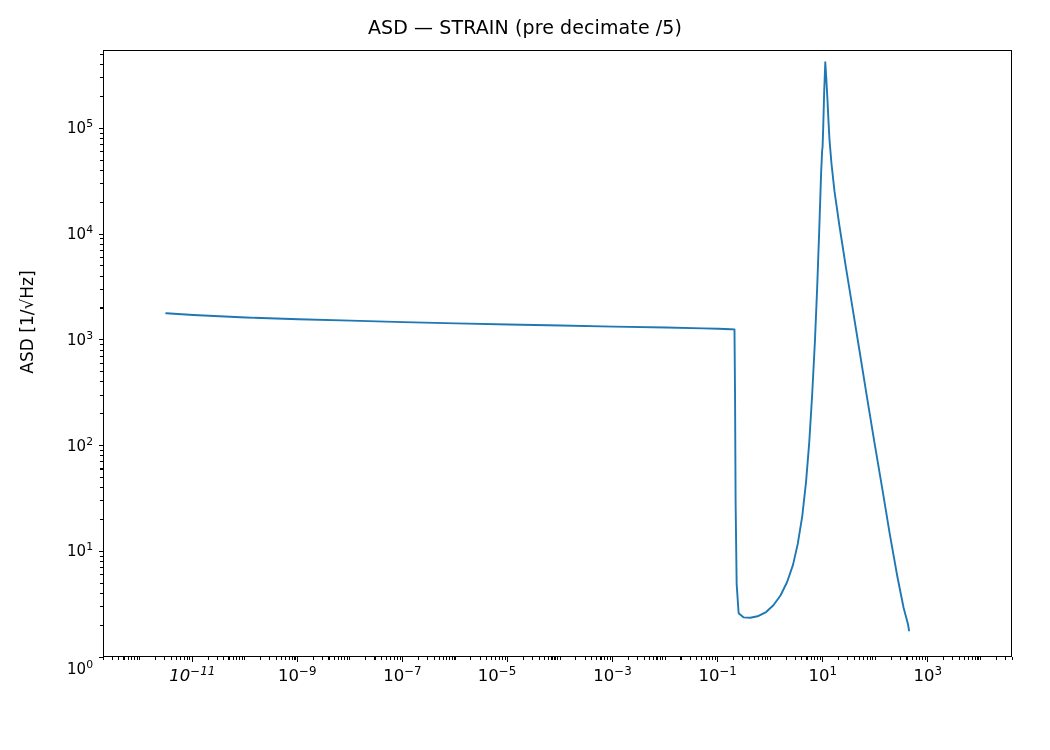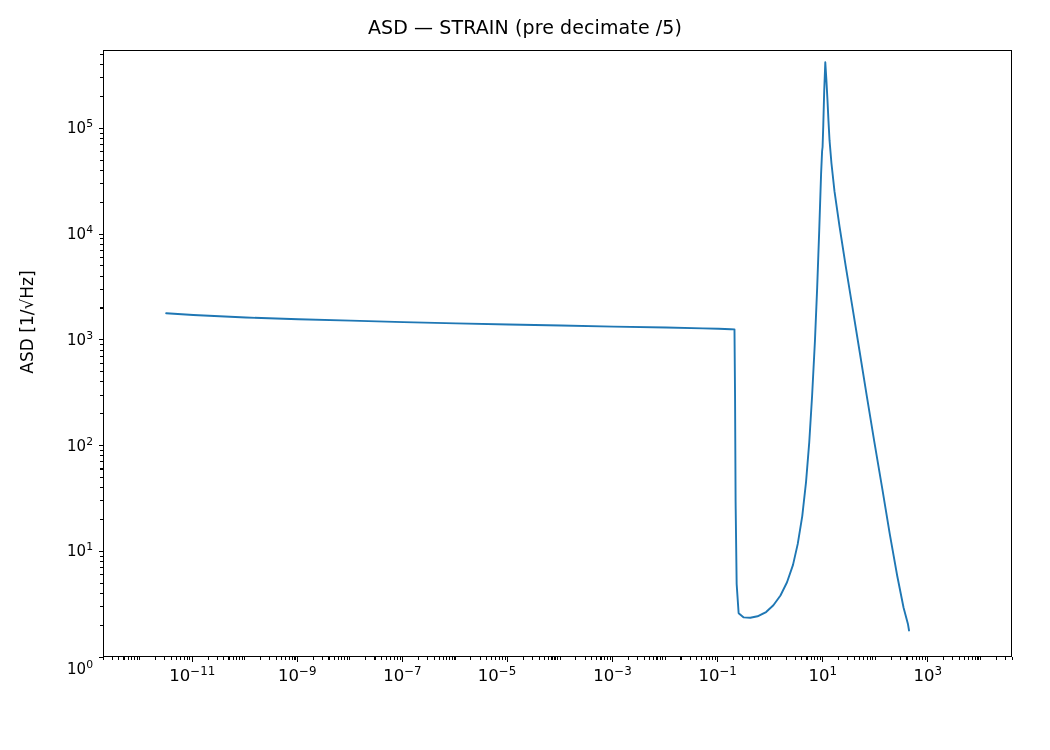--- a/index.html
+++ b/index.html
@@ -119,21 +119,21 @@
   <div id="chart-title">ASD — STRAIN (pre decimate /5)</div>
 
   <div id="plot-area">
     <svg id="plot-svg" viewBox="0 0 909 607" preserveAspectRatio="none">
       <polyline id="data-line" fill="none" stroke="#1f77b4" stroke-width="1.9" stroke-linejoin="round" stroke-linecap="round" points="62.17,262.27 89.26,264.07 141.80,266.50 194.34,268.19 246.88,269.65 299.43,271.15 351.97,272.33 404.51,273.51 457.05,274.49 509.59,275.58 562.13,276.50 598.85,277.37 614.67,277.79 626.77,278.26 630.48,278.36 631.05,345.06 631.60,450.81 632.66,533.09 634.64,562.24 639.73,566.41 646.30,566.80 653.57,565.29 662.12,561.05 669.38,554.31 676.46,544.50 683.02,531.29 689.01,513.86 693.75,492.88 698.26,465.05 702.03,431.18 705.26,391.14 708.09,345.06 710.95,289.77 713.18,236.36 715.22,179.65 717.09,122.72 718.09,100.24 718.58,96.00 719.29,73.91 720.20,40.04 721.29,11.30 722.33,27.84 723.52,50.04 724.47,69.91 725.56,89.70 727.42,111.99 730.47,140.15 735.56,175.66 741.55,214.06 748.33,255.70 755.54,300.02 762.81,345.06 770.38,391.14 778.27,437.59 785.70,482.64 793.20,524.72 799.53,556.55 803.92,572.93 805.03,579.50"></polyline>
     </svg>
   </div>
 
   <div id="xtick-container">
       <div class="tick-major-x" style="left: 191.764px; top: 657px;"></div>
-      <div class="xtick-label" style="left: 192.264px; top: 666px;">10<sup>−11</sup></div>
+      <div class="xtick-label" style="left: 192.264px; top: 666px; font-style: italic;">10<sup>−11</sup></div>
       <div class="tick-major-x" style="left: 296.845px; top: 657px;"></div>
       <div class="xtick-label" style="left: 297.345px; top: 666px;">10<sup>−9</sup></div>
       <div class="tick-major-x" style="left: 401.925px; top: 657px;"></div>
       <div class="xtick-label" style="left: 402.425px; top: 666px;">10<sup>−7</sup></div>
       <div class="tick-major-x" style="left: 507.006px; top: 657px;"></div>
       <div class="xtick-label" style="left: 497px; top: 666px;">10<sup>−5</sup></div>
       <div class="tick-major-x" style="left: 612.086px; top: 657px;"></div>
       <div class="xtick-label" style="left: 612.586px; top: 666px;">10<sup>−3</sup></div>
       <div class="tick-major-x" style="left: 717.167px; top: 657px;"></div>
       <div class="xtick-label" style="left: 717.667px; top: 666px;">10<sup>−1</sup></div>

